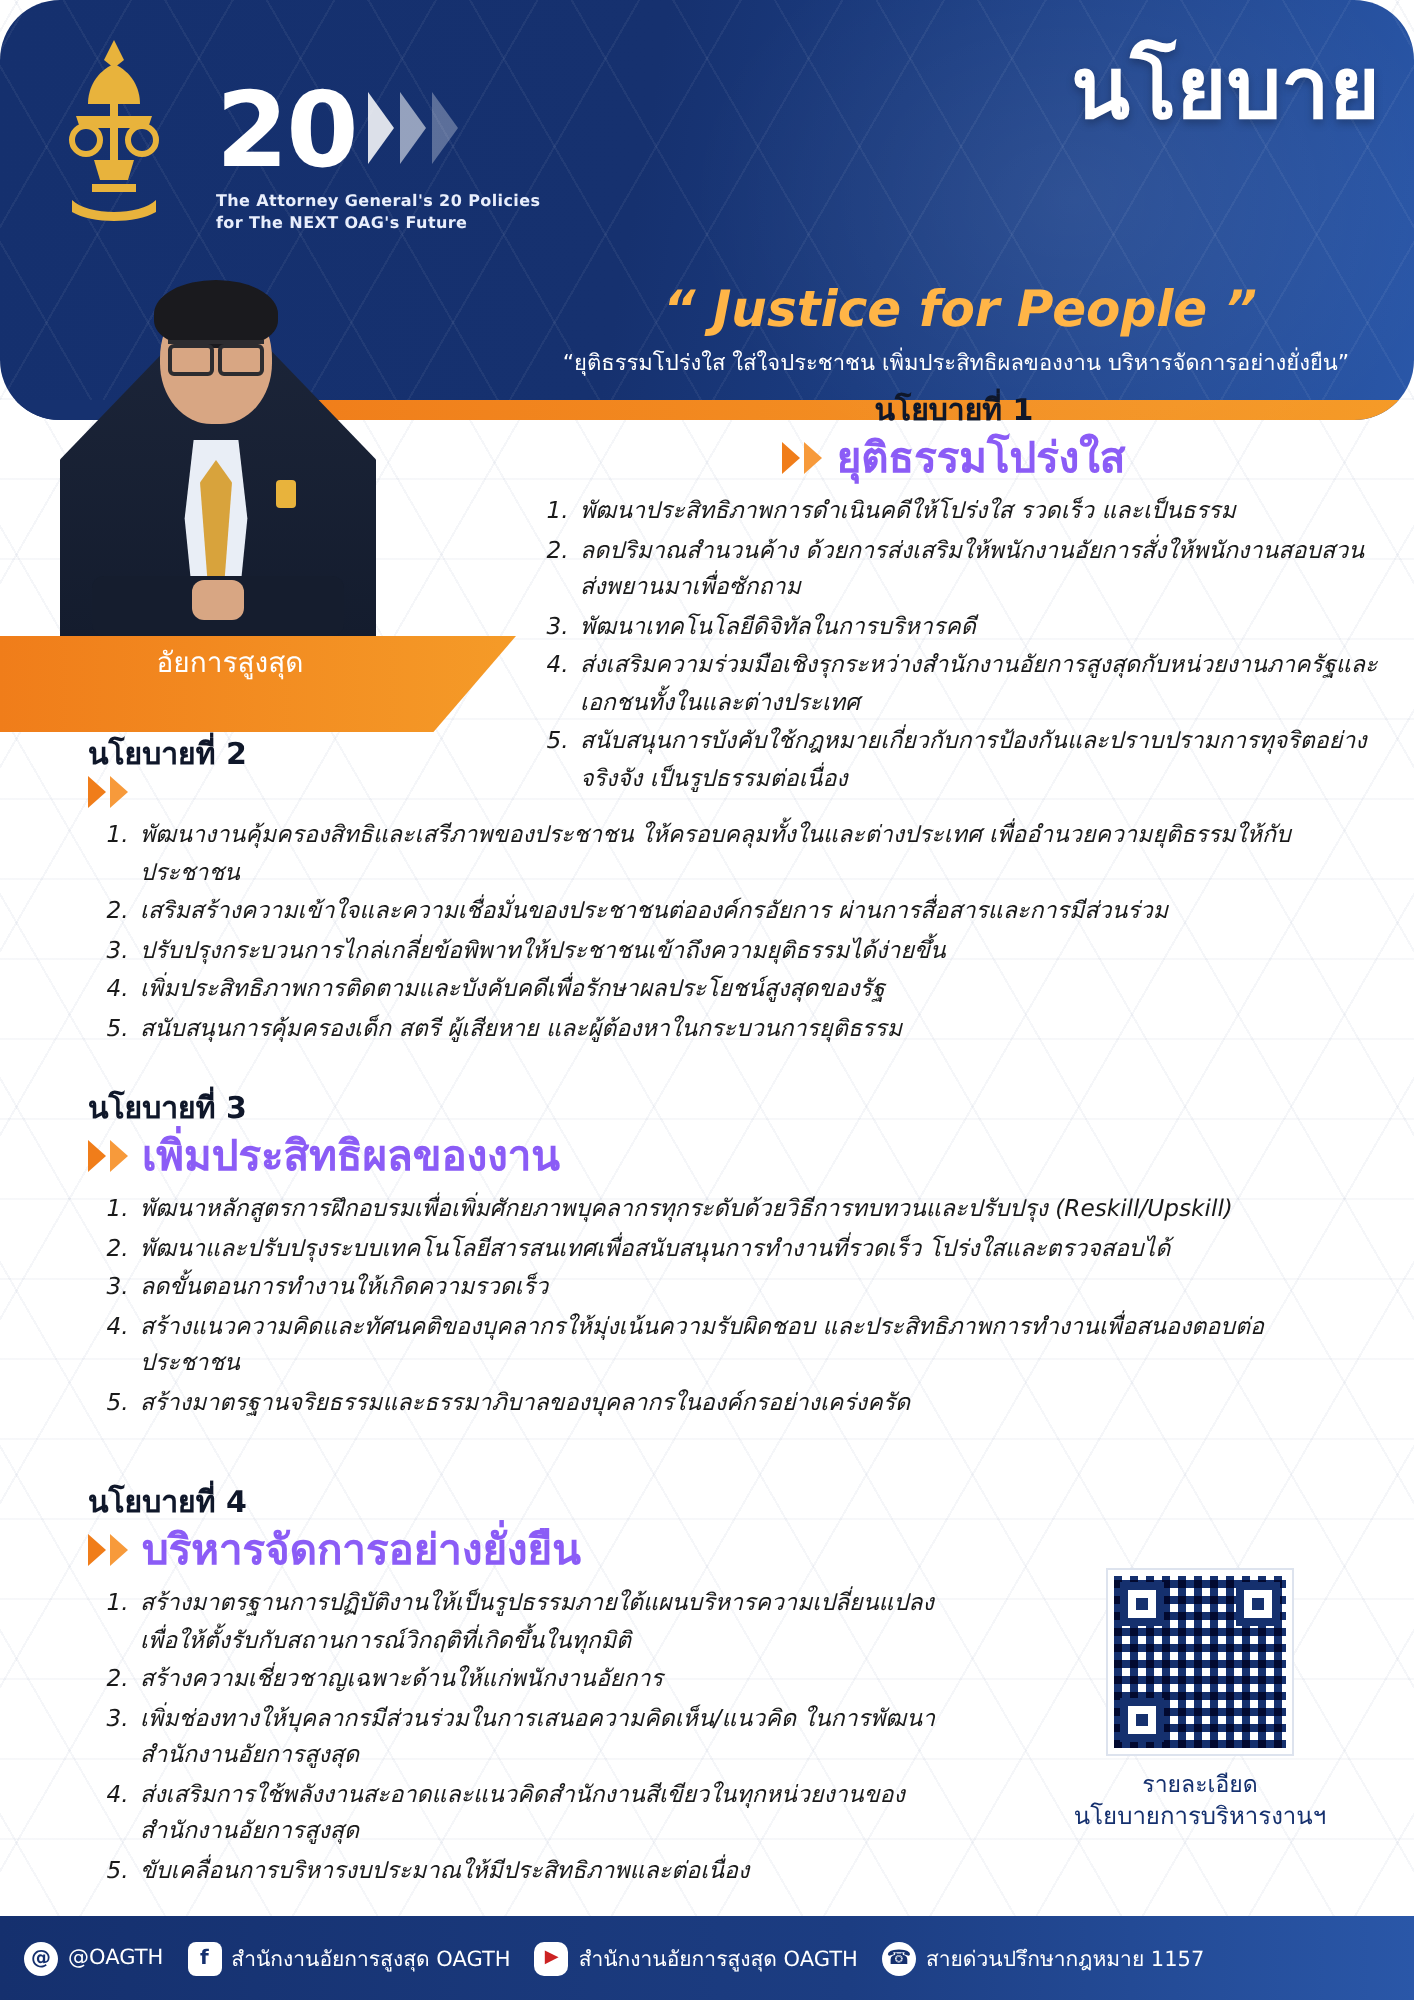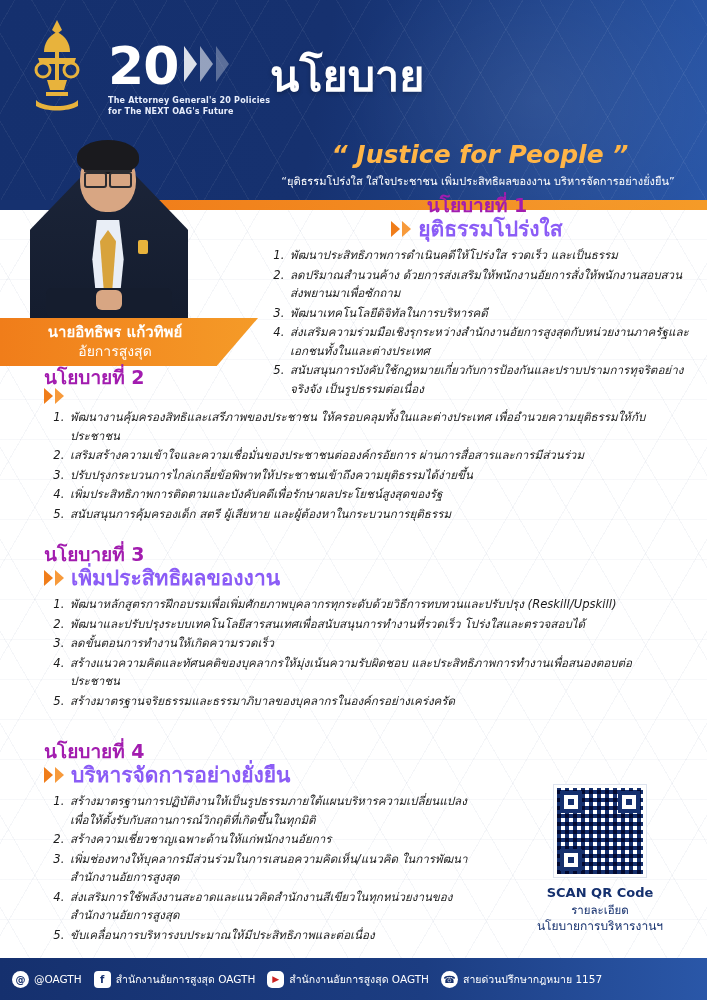--- a/index.html
+++ b/index.html
@@ -29,20 +29,21 @@
     pointer-events: none;
   }
   
   .header {
     position: absolute;
     top: 0; left: 0;
     width: 707px;
     height: 210px;
     background: linear-gradient(100deg, #15306e 0%, #16316f 45%, #1b3c80 62%, #2a57a8 100%);
     overflow: hidden;
+    border-radius: 30px;
   }
   .header::after {
     content: "";
     position: absolute;
     right: -40px; top: -60px;
     width: 420px; height: 320px;
     background: radial-gradient(ellipse at center, rgba(255,255,255,0.07), rgba(255,255,255,0) 65%);
   }
   .header-hex {
     position: absolute; inset: 0;
@@ -99,23 +100,23 @@
     letter-spacing: 0.2px;
     line-height: 11px;
     font-weight: bold;
     color: #e8eefc;
   }
   .logo20 .subwrap { margin-top: 3px; }
 
   
   .title-main {
     position: absolute;
-    left: 270px; top: 52px;
+    left: 270px; top: 21px;
     width: 420px;
-    text-align: left;
+    text-align: right;
     color: #ffffff;
     font-size: 43px;
     font-weight: bold;
     line-height: 48px;
     text-shadow: 0 2px 4px rgba(0,0,0,0.25);
   }
   .title-sub {
     position: absolute;
     left: 262px; top: 100px;
     width: 436px;
@@ -240,22 +241,22 @@
     padding-right: 28px;
   }
   .name-ribbon .pos {
     font-size: 14px; font-weight: normal; line-height: 18px;
     padding-right: 28px;
   }
 
   
   .policy { position: absolute; }
   .policy .label {
-    color: #a21caf;
-    font-size: 19px;
+    color: #0f172a;
+    font-size: 15px;
     font-weight: bold;
     line-height: 19px;
   }
   .policy .heading {
     display: flex;
     align-items: center;
     gap: 7px;
     margin-top: 1px;
   }
   .policy .arrows { display: flex; gap: 2px; align-items:center; }
@@ -403,21 +404,20 @@
     <div class="tie"></div>
     <div class="head"></div>
     <div class="hair"></div>
     <div class="glasses"></div>
     <div class="badge"></div>
     <div class="arms"></div>
     <div class="hand"></div>
   </div>
 
   <div class="name-ribbon">
-    <div class="nm">นายอิทธิพร แก้วทิพย์</div>
     <div class="pos">อัยการสูงสุด</div>
   </div>
 
   <div class="policy" id="policy1">
     <div class="label">นโยบายที่ 1</div>
     <div class="heading">
       <span class="arrows">
           <i class="arrow"></i>
           <i class="arrow a2"></i>
         </span>
@@ -490,21 +490,20 @@
       <span class="fp tl">
           <i></i>
         </span>
       <span class="fp tr">
           <i></i>
         </span>
       <span class="fp bl">
           <i></i>
         </span>
     </div>
-    <div class="qr-title">SCAN QR Code</div>
     <div class="qr-sub1">รายละเอียด</div>
     <div class="qr-sub2">นโยบายการบริหารงานฯ</div>
   </div>
 
   <div class="footer">
     <div class="fitem">
       <span class="fico">@</span>
       <span>@OAGTH</span>
     </div>
     <div class="fitem">

